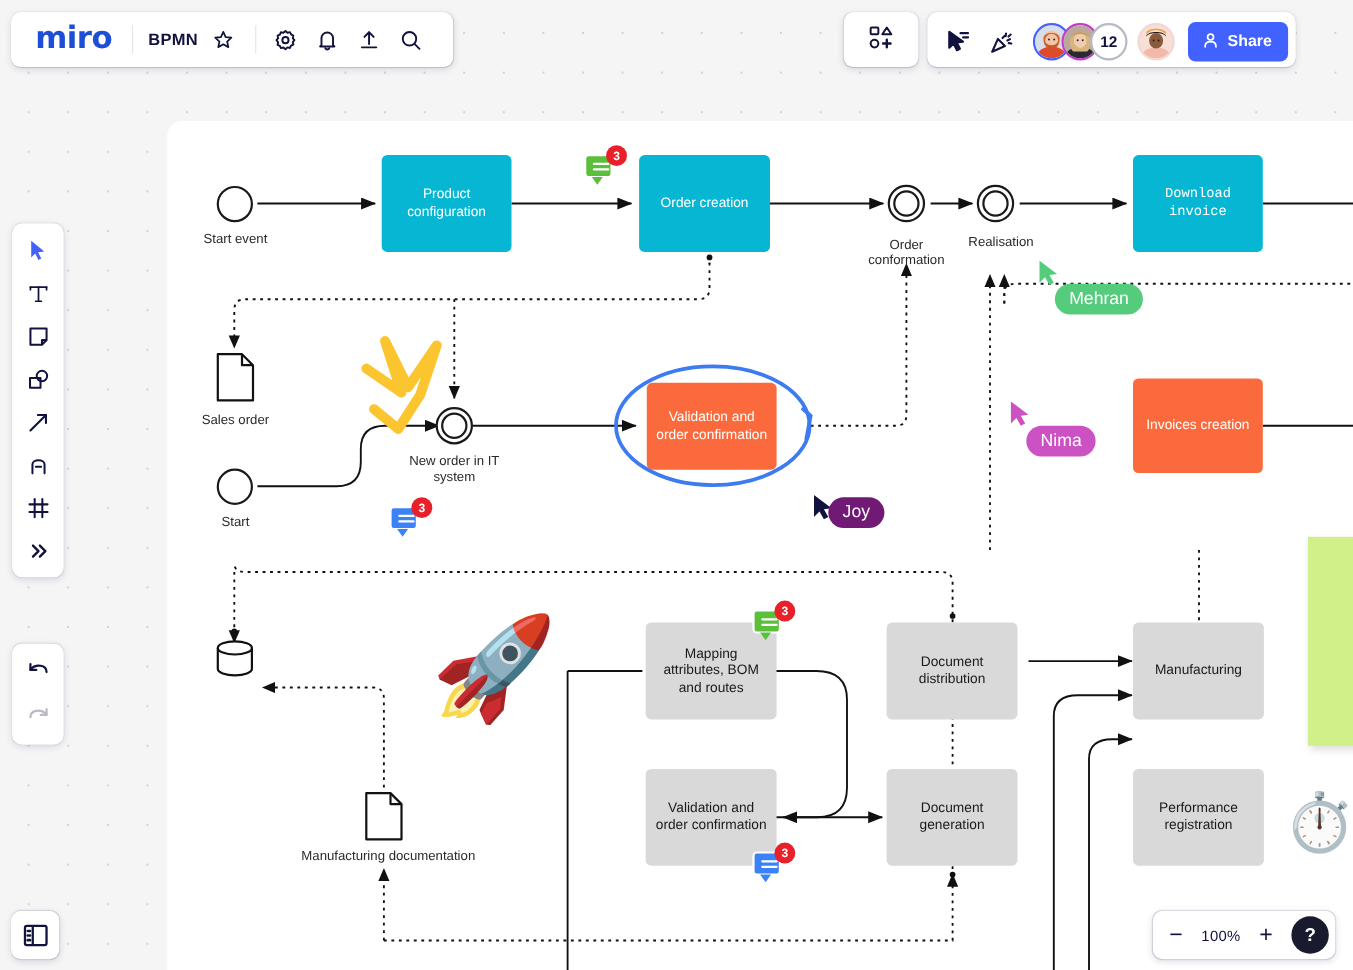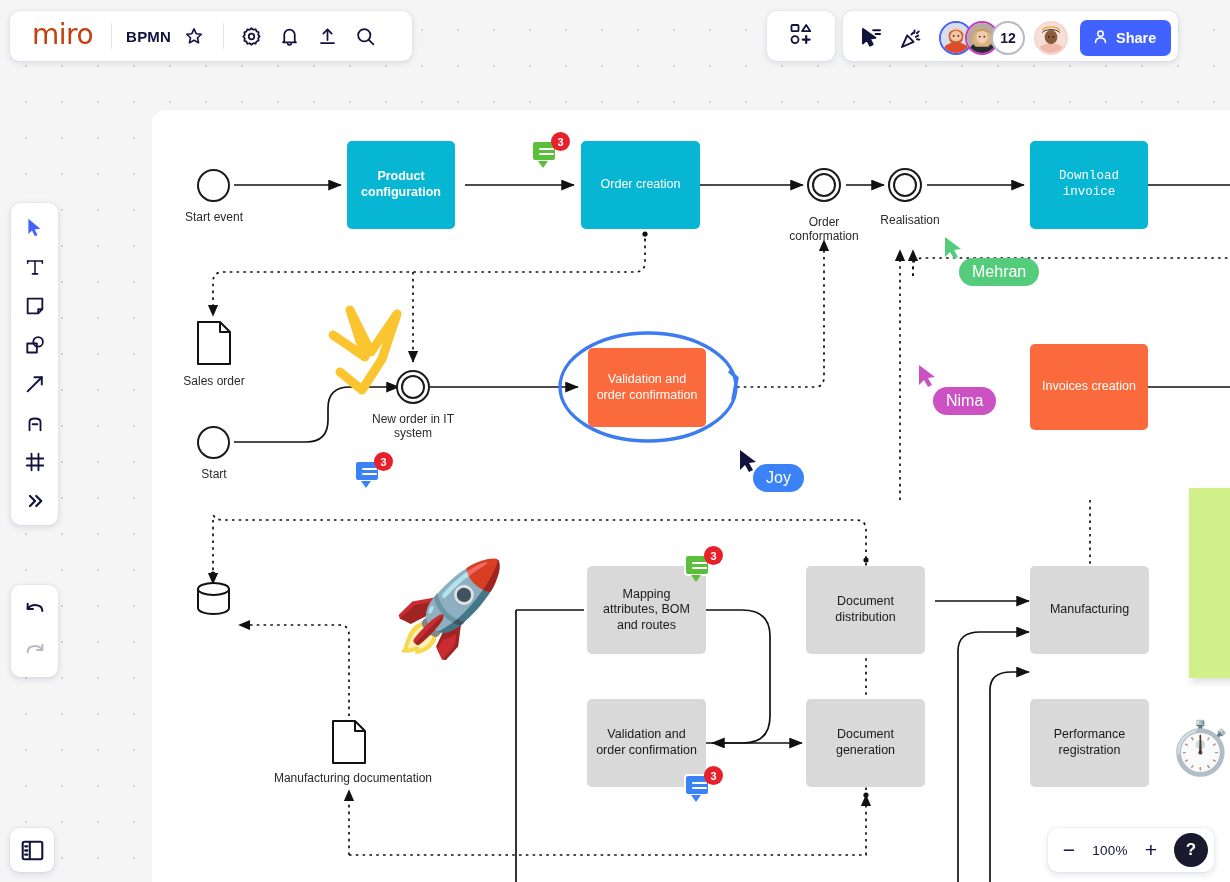--- a/index.html
+++ b/index.html
@@ -29,22 +29,22 @@
   
   .topbar {
     position: absolute; left: 10px; top: 11px;
     height: 50px; width: 402px;
     background: #fff; border-radius: 9px;
     display: flex; align-items: center;
     box-shadow: 0 2px 7px rgba(9,30,66,.12), 0 0 1px rgba(9,30,66,.18);
     padding: 0 14px;
   }
   .miro-logo {
-    font-size: 28px; font-weight: 400; letter-spacing: -.5px;
-    color: #c2410c; line-height: 1; padding: 0 4px 3px 8px;
+    font-size: 28px; font-weight: 700; letter-spacing: -.5px;
+    color: #1d4ed8; line-height: 1; padding: 0 4px 3px 8px;
     font-family: "DejaVu Sans", sans-serif;
   }
   .vdiv { width: 1px; height: 26px; background: #e4e4ea; margin: 0 14px; }
   .board-name {
     font-size: 15px; color: #12123f; font-weight: 700; letter-spacing:.2px;
   }
   .icon-btn {
     width: 38px; height: 38px; border-radius: 7px;
     display: flex; align-items: center; justify-content: center;
     cursor: pointer; color: #12123f; flex: none;
@@ -265,21 +265,21 @@
 
     <ellipse cx="648" cy="387" rx="88" ry="54" fill="none" stroke="#3d7bf0" stroke-width="3.4"></ellipse>
     <path d="M730,372 L737,378 L733,399" fill="none" stroke="#3d7bf0" stroke-width="3.4" stroke-linecap="round"></path>
 
     <path d="M333,335 L365,357 L350,310 L371,352 L397,314 L382,359 L362,390 L340,372" fill="none" stroke="#fbc530" stroke-width="9" stroke-linejoin="round" stroke-linecap="round"></path>
   </svg>
 
   <div class="ev" style="left:197px;top:169px;width:33px;height:33px;"></div>
   <div class="lbl" style="left:168px;top:210px;width:92px;">Start event</div>
 
-  <div class="box cyan" style="left:347px;top:141px;width:108px;height:88px;font-weight:bold;">Product
+  <div class="box cyan" style="left:347px;top:141px;width:118px;height:88px;">Product
 configuration</div>
 
   <div class="box cyan" style="left:581px;top:141px;width:119px;height:88px;">Order creation</div>
 
   <div class="ev dbl" style="left:807px;top:168px;width:34px;height:34px;"></div>
   <div class="lbl" style="left:777px;top:215px;width:94px;">Order
 conformation</div>
 
   <div class="ev dbl" style="left:888px;top:168px;width:34px;height:34px;"></div>
   <div class="lbl" style="left:863px;top:213px;width:94px;">Realisation</div>
@@ -383,21 +383,21 @@
       <path d="M2,1 L2,21 L7,16 L11,23 L15,21 L11,14 L18,13 Z" fill="#cc52c4"></path>
     </svg>
   </div>
   <div class="cursor-name" style="left:933px;top:387px;background:#cc52c4;">Nima</div>
 
   <div class="cur" style="left:738px;top:449px;">
     <svg width="20" height="24" viewBox="0 0 20 24">
       <path d="M2,1 L2,21 L7,16 L11,23 L15,21 L11,14 L18,13 Z" fill="#12123f"></path>
     </svg>
   </div>
-  <div class="cursor-name" style="left:753px;top:464px;background:#3b82f6;">Joy</div>
+  <div class="cursor-name" style="left:753px;top:452px;background:#701a75;">Joy</div>
 
   <div class="topbar">
     <div class="miro-logo">miro</div>
     <div class="vdiv"></div>
     <div class="board-name">BPMN</div>
     <div class="icon-btn" style="margin-left:4px;">
       <svg width="20" height="20" viewBox="0 0 24 24" fill="none" stroke="currentColor" stroke-width="1.9" stroke-linejoin="round">
         <path d="M12 3.5 L14.6 9.2 L20.8 9.9 L16.2 14.1 L17.5 20.2 L12 17.1 L6.5 20.2 L7.8 14.1 L3.2 9.9 L9.4 9.2 Z"></path>
       </svg>
     </div>

